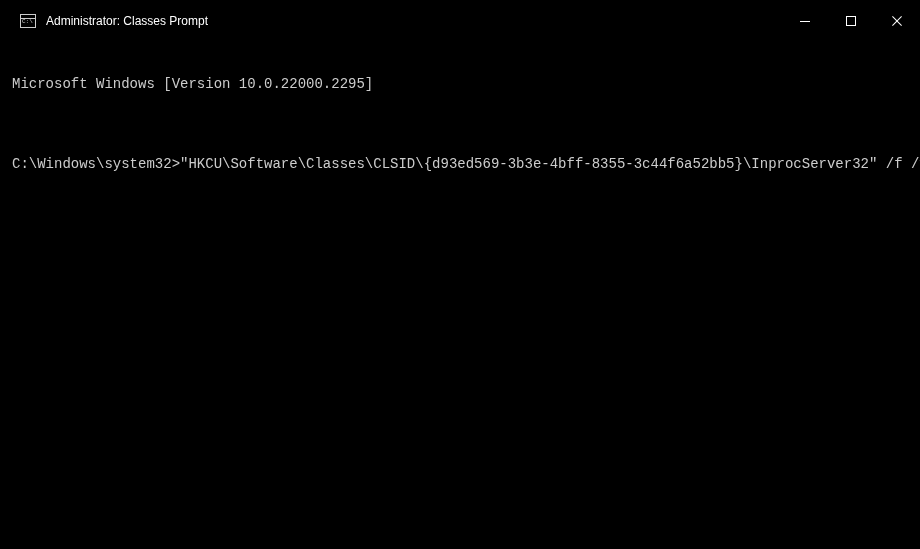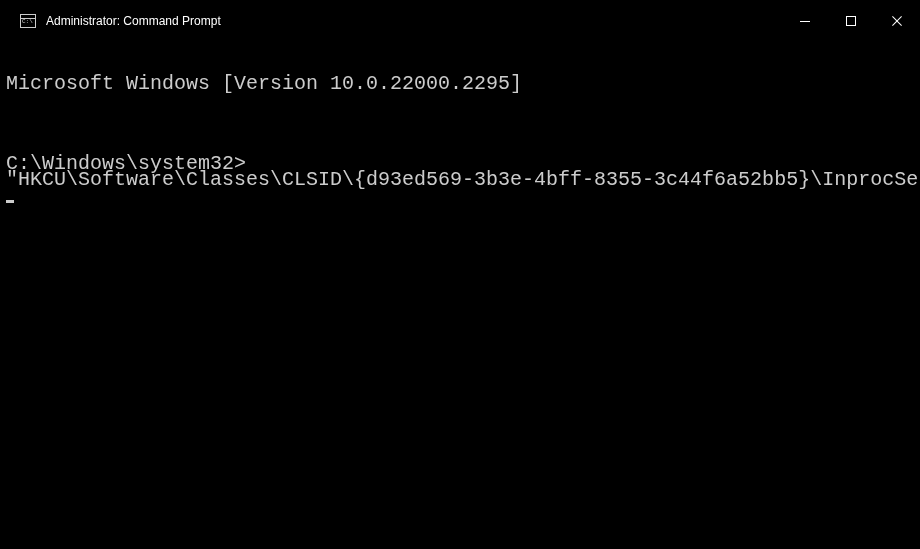--- a/index.html
+++ b/index.html
@@ -94,53 +94,52 @@
       height: 1px;
       background: #fff;
     }
     .close-x::before {
       transform: translate(-50%, -50%) rotate(45deg);
     }
     .close-x::after {
       transform: translate(-50%, -50%) rotate(-45deg);
     }
     .terminal {
-      padding: 2px 0 0 6px;
+      padding: 2px 0 0 12px;
       color: #ccc;
-      font-size: 20px;
+      font-size: 14px;
       line-height: 16px;
       white-space: pre;
       font-family: Consolas, 'Courier New', monospace;
     }
     .line {
       display: block;
     }
     .prompt-line {
       display: flex;
-      flex-direction: column;
     }
     .cursor {
       display: inline-block;
       width: 8px;
       height: 3px;
       background: #ccc;
       margin-top: 12px;
       animation: blink 1s step-end infinite;
     }
     @keyframes blink {
       50% { opacity: 0; }
     }
   </style>
 </head>
 <body>
 
 <div class="titlebar">
   <div class="titlebar-left">
     <div class="app-icon"></div>
-    <span class="title-text">Administrator: Command Prompt</span>
+    <span class="title-text">Administrator: Classes Prompt</span>
   </div>
   <div class="window-controls">
     <div class="ctrl-btn">
       <div class="minimize-line"></div>
     </div>
     <div class="ctrl-btn">
       <div class="maximize-box"></div>
     </div>
     <div class="ctrl-btn close">
       <div class="close-x"></div>

